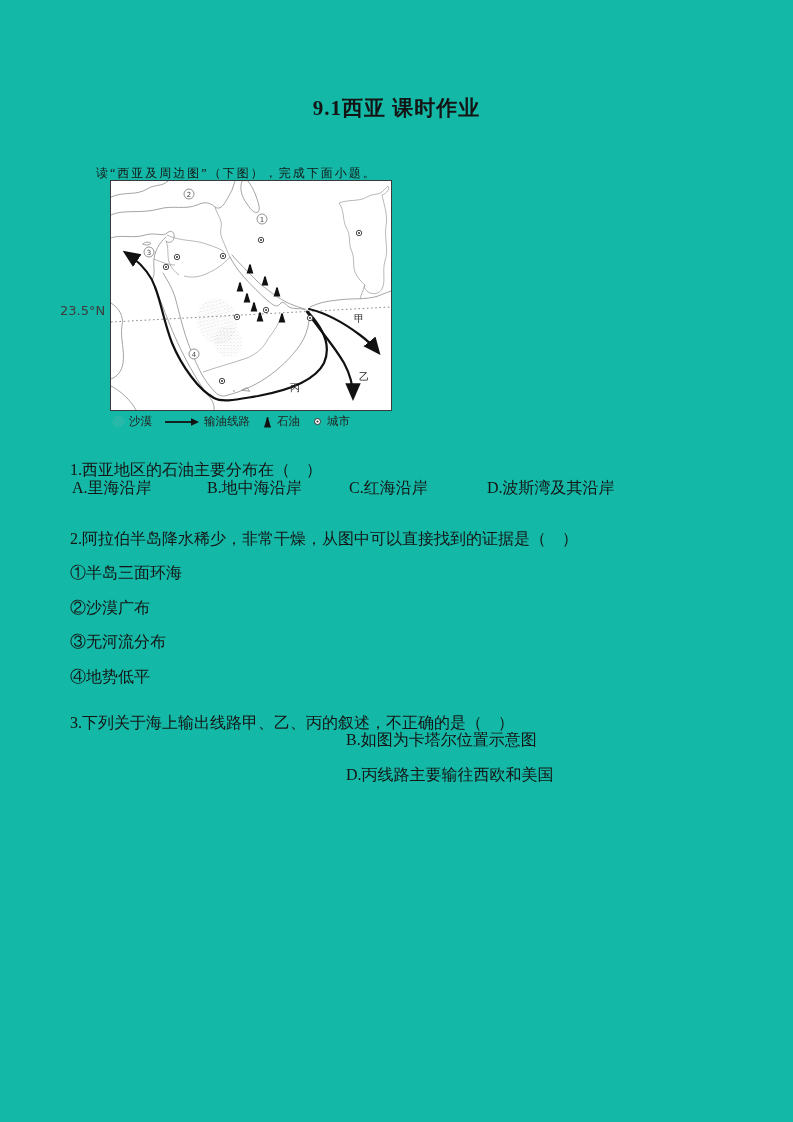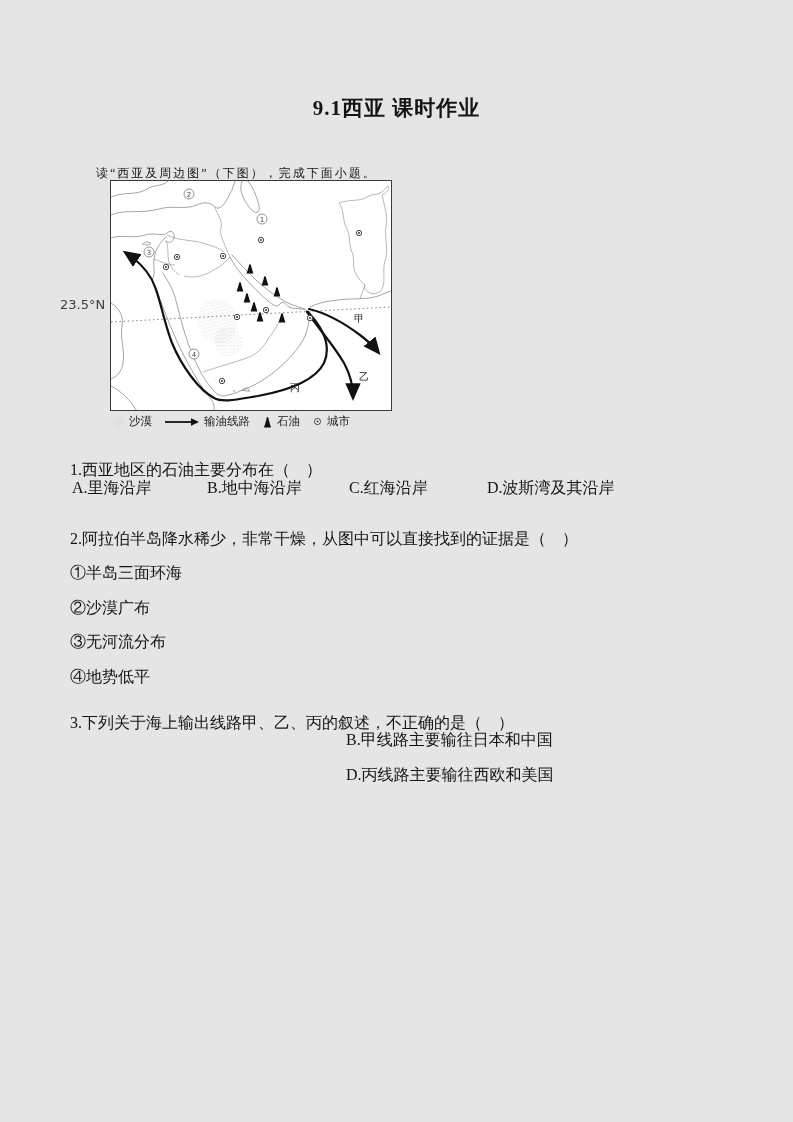--- a/index.html
+++ b/index.html
@@ -1,24 +1,24 @@
 <!DOCTYPE html>
 <html><head>
 <meta charset="utf-8">
 <style>
   html,body{margin:0;padding:0;background:#fff;}
-  .page{position:relative;width:793px;height:1122px;background:#e5e5e5;overflow:hidden;
+  .page{position:relative;width:793px;height:1122px;background:#14b8a6;overflow:hidden;
         font-family:"Liberation Serif","DejaVu Serif",serif;color:#141414;}
   .title{position:absolute;top:94px;left:0;width:100%;text-align:center;
          font-size:21px;font-weight:bold;letter-spacing:1px;}
   .intro{position:absolute;left:70px;top:150px;width:655px;font-size:12px;
          text-indent:26px;line-height:22px;letter-spacing:2px;}
   .map-wrap{position:absolute;left:110px;top:180px;width:282px;}
   .map-wrap svg.mainmap{display:block;border:1px solid #3a3a3a;background:#fff;}
-  .lat-label{position:absolute;left:-50px;top:117px;font-size:13px;color:#3d3d3d;
+  .lat-label{position:absolute;left:-50px;top:123px;font-size:13px;color:#3d3d3d;
              font-family:"DejaVu Sans","Liberation Sans",sans-serif;text-align:center;}
   .legend{position:absolute;left:112px;top:414px;display:flex;align-items:flex-start;gap:6px;
           font-size:11.5px;color:#222;font-family:"DejaVu Sans","Liberation Sans",sans-serif;}
   .legend .li{display:flex;align-items:center;gap:4px;margin-right:6px;}
   .qline{position:absolute;left:70px;font-size:16px;white-space:nowrap;line-height:22px;}
   .optrow{position:absolute;left:70px;width:655px;height:22px;font-size:16px;}
   .optrow span{position:absolute;top:0;white-space:nowrap;}
   .passage{position:absolute;left:70px;top:783px;width:655px;font-size:16px;
            line-height:34.8px;text-align:justify;text-indent:35px;letter-spacing:1.5px;}
   svg text{font-family:"DejaVu Sans","Liberation Sans",sans-serif;}
@@ -188,20 +188,20 @@
   </div>
 
   <p class="qline" style="top:512px">2.阿拉伯半岛降水稀少，非常干燥，从图中可以直接找到的证据是（　）</p>
   <p class="qline" style="top:546px">①半岛三面环海</p>
   <p class="qline" style="top:581px">②沙漠广布</p>
   <p class="qline" style="top:615px">③无河流分布</p>
   <p class="qline" style="top:650px">④地势低平</p>
 
   <p class="qline" style="top:696px">3.下列关于海上输出线路甲、乙、丙的叙述，不正确的是（　）</p>
   <div class="optrow" style="top:730px">
-    <span style="left:276px">B.甲线路主要输往日本和中国</span>
+    <span style="left:276px">B.如图为卡塔尔位置示意图</span>
   </div>
   <div class="optrow" style="top:765px">
     <span style="left:276px">D.丙线路主要输往西欧和美国</span>
   </div>
 
 
 </div>
 
 </body></html>

